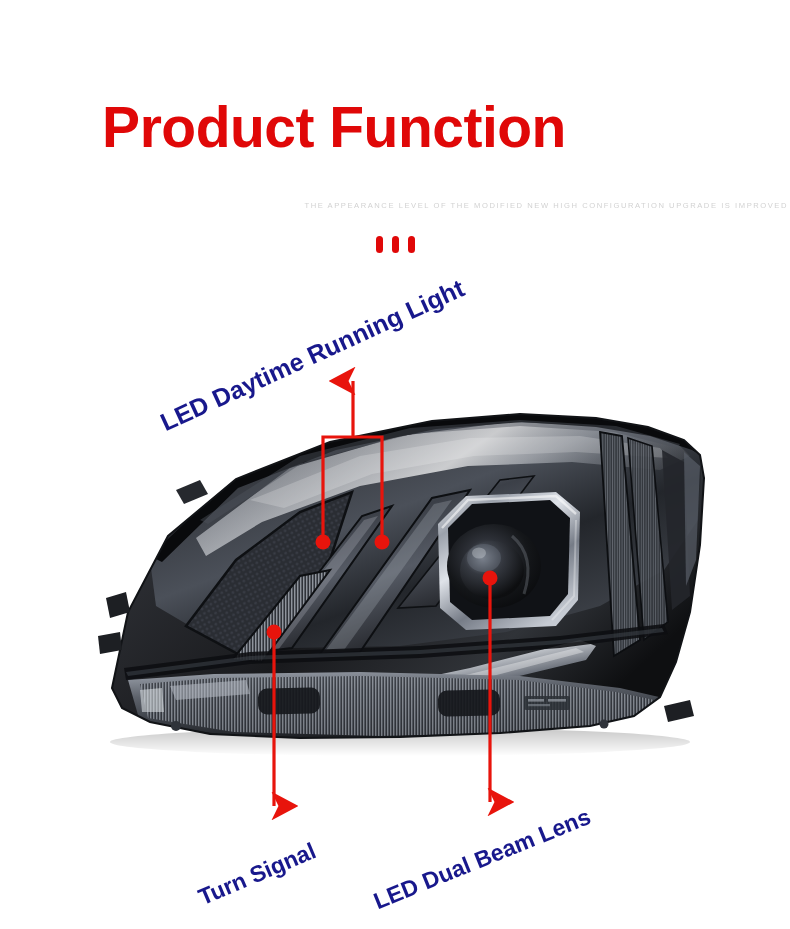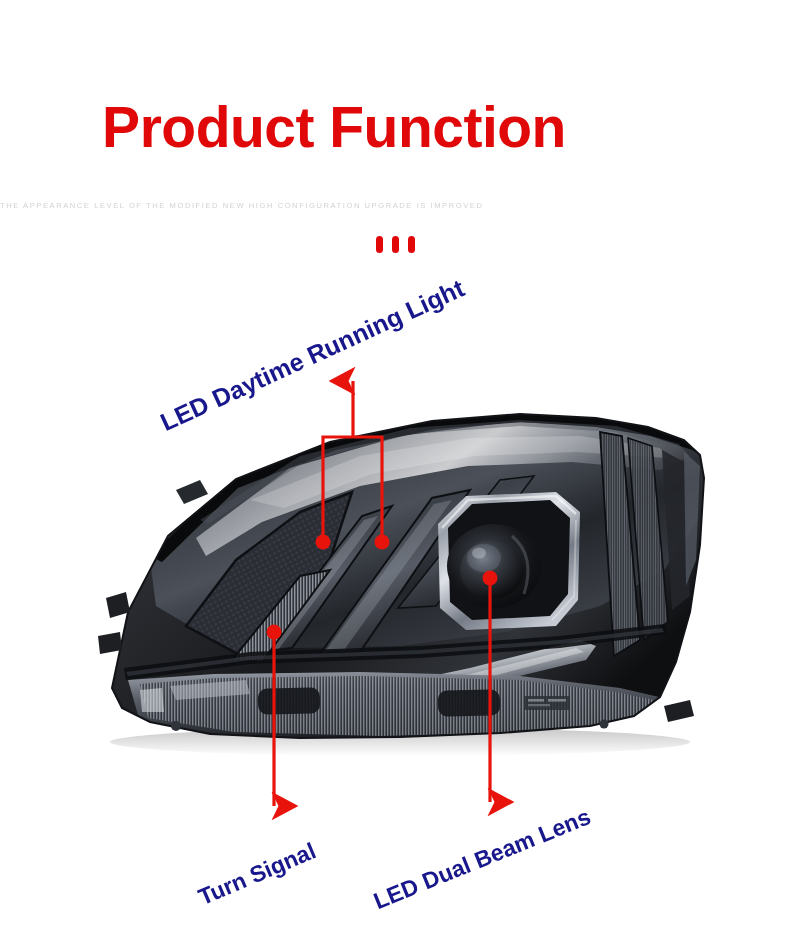--- a/index.html
+++ b/index.html
@@ -32,21 +32,21 @@
     letter-spacing: -0.5px;
     color: #e00808;
     line-height: 1.1;
     white-space: nowrap;
   }
   #subtitle {
     position: absolute;
     left: 0;
     top: 201px;
     width: 788px;
-    text-align: left;
+    text-align: right;
     font-size: 7.6px;
     font-weight: normal;
     letter-spacing: 1.55px;
     color: #d2d2d2;
     white-space: nowrap;
   }
   #dots {
     position: absolute;
     left: 0;
     top: 236px;

